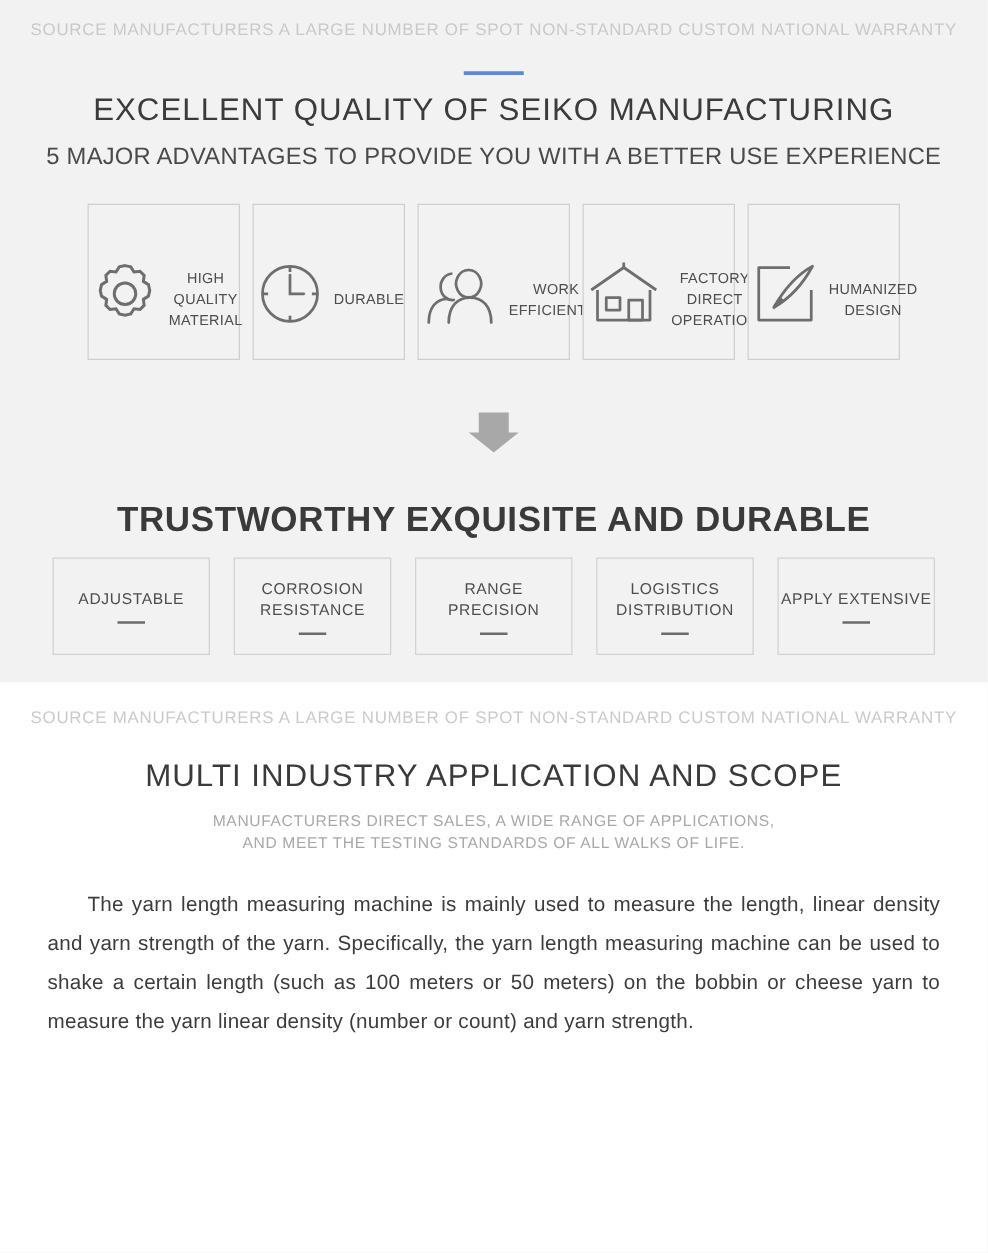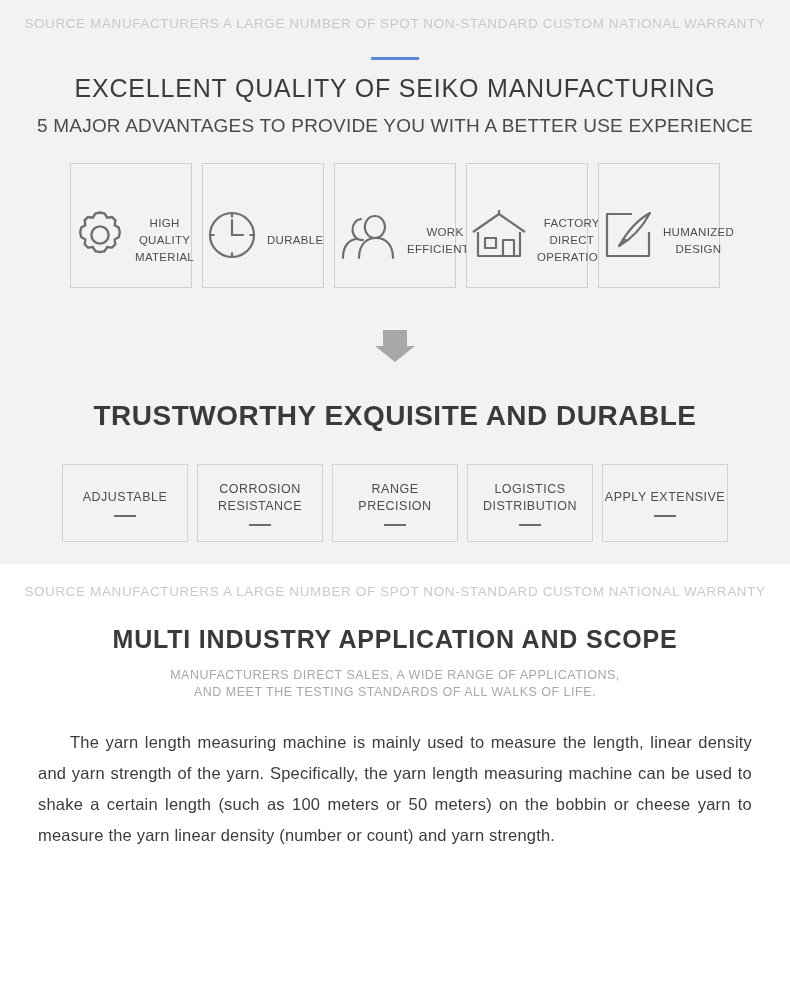--- a/index.html
+++ b/index.html
@@ -109,22 +109,22 @@
     font-size: 28px;
     color: #3a3a3a;
     margin-top: 36px;
     letter-spacing: 0.5px;
     font-weight: bold;
   }
 
   .tags {
     display: flex;
     justify-content: center;
-    gap: 9px;
-    margin-top: 32px;
+    gap: 19px;
+    margin-top: 14px;
   }
 
   .tag {
     width: 126px;
     height: 78px;
     border: 1px solid #d2d2d2;
     background: #f2f2f2;
     display: flex;
     flex-direction: column;
     align-items: center;
@@ -161,21 +161,21 @@
     white-space: nowrap;
     padding-top: 6px;
   }
 
   .multi-title {
     text-align: center;
     font-size: 25px;
     color: #3a3a3a;
     margin-top: 26px;
     letter-spacing: 0.8px;
-    font-weight: bold;
+    font-weight: normal;
   }
 
   .multi-sub {
     text-align: center;
     font-size: 12.5px;
     color: #a8a8a8;
     margin-top: 13px;
     line-height: 17px;
     letter-spacing: 0.5px;
   }

